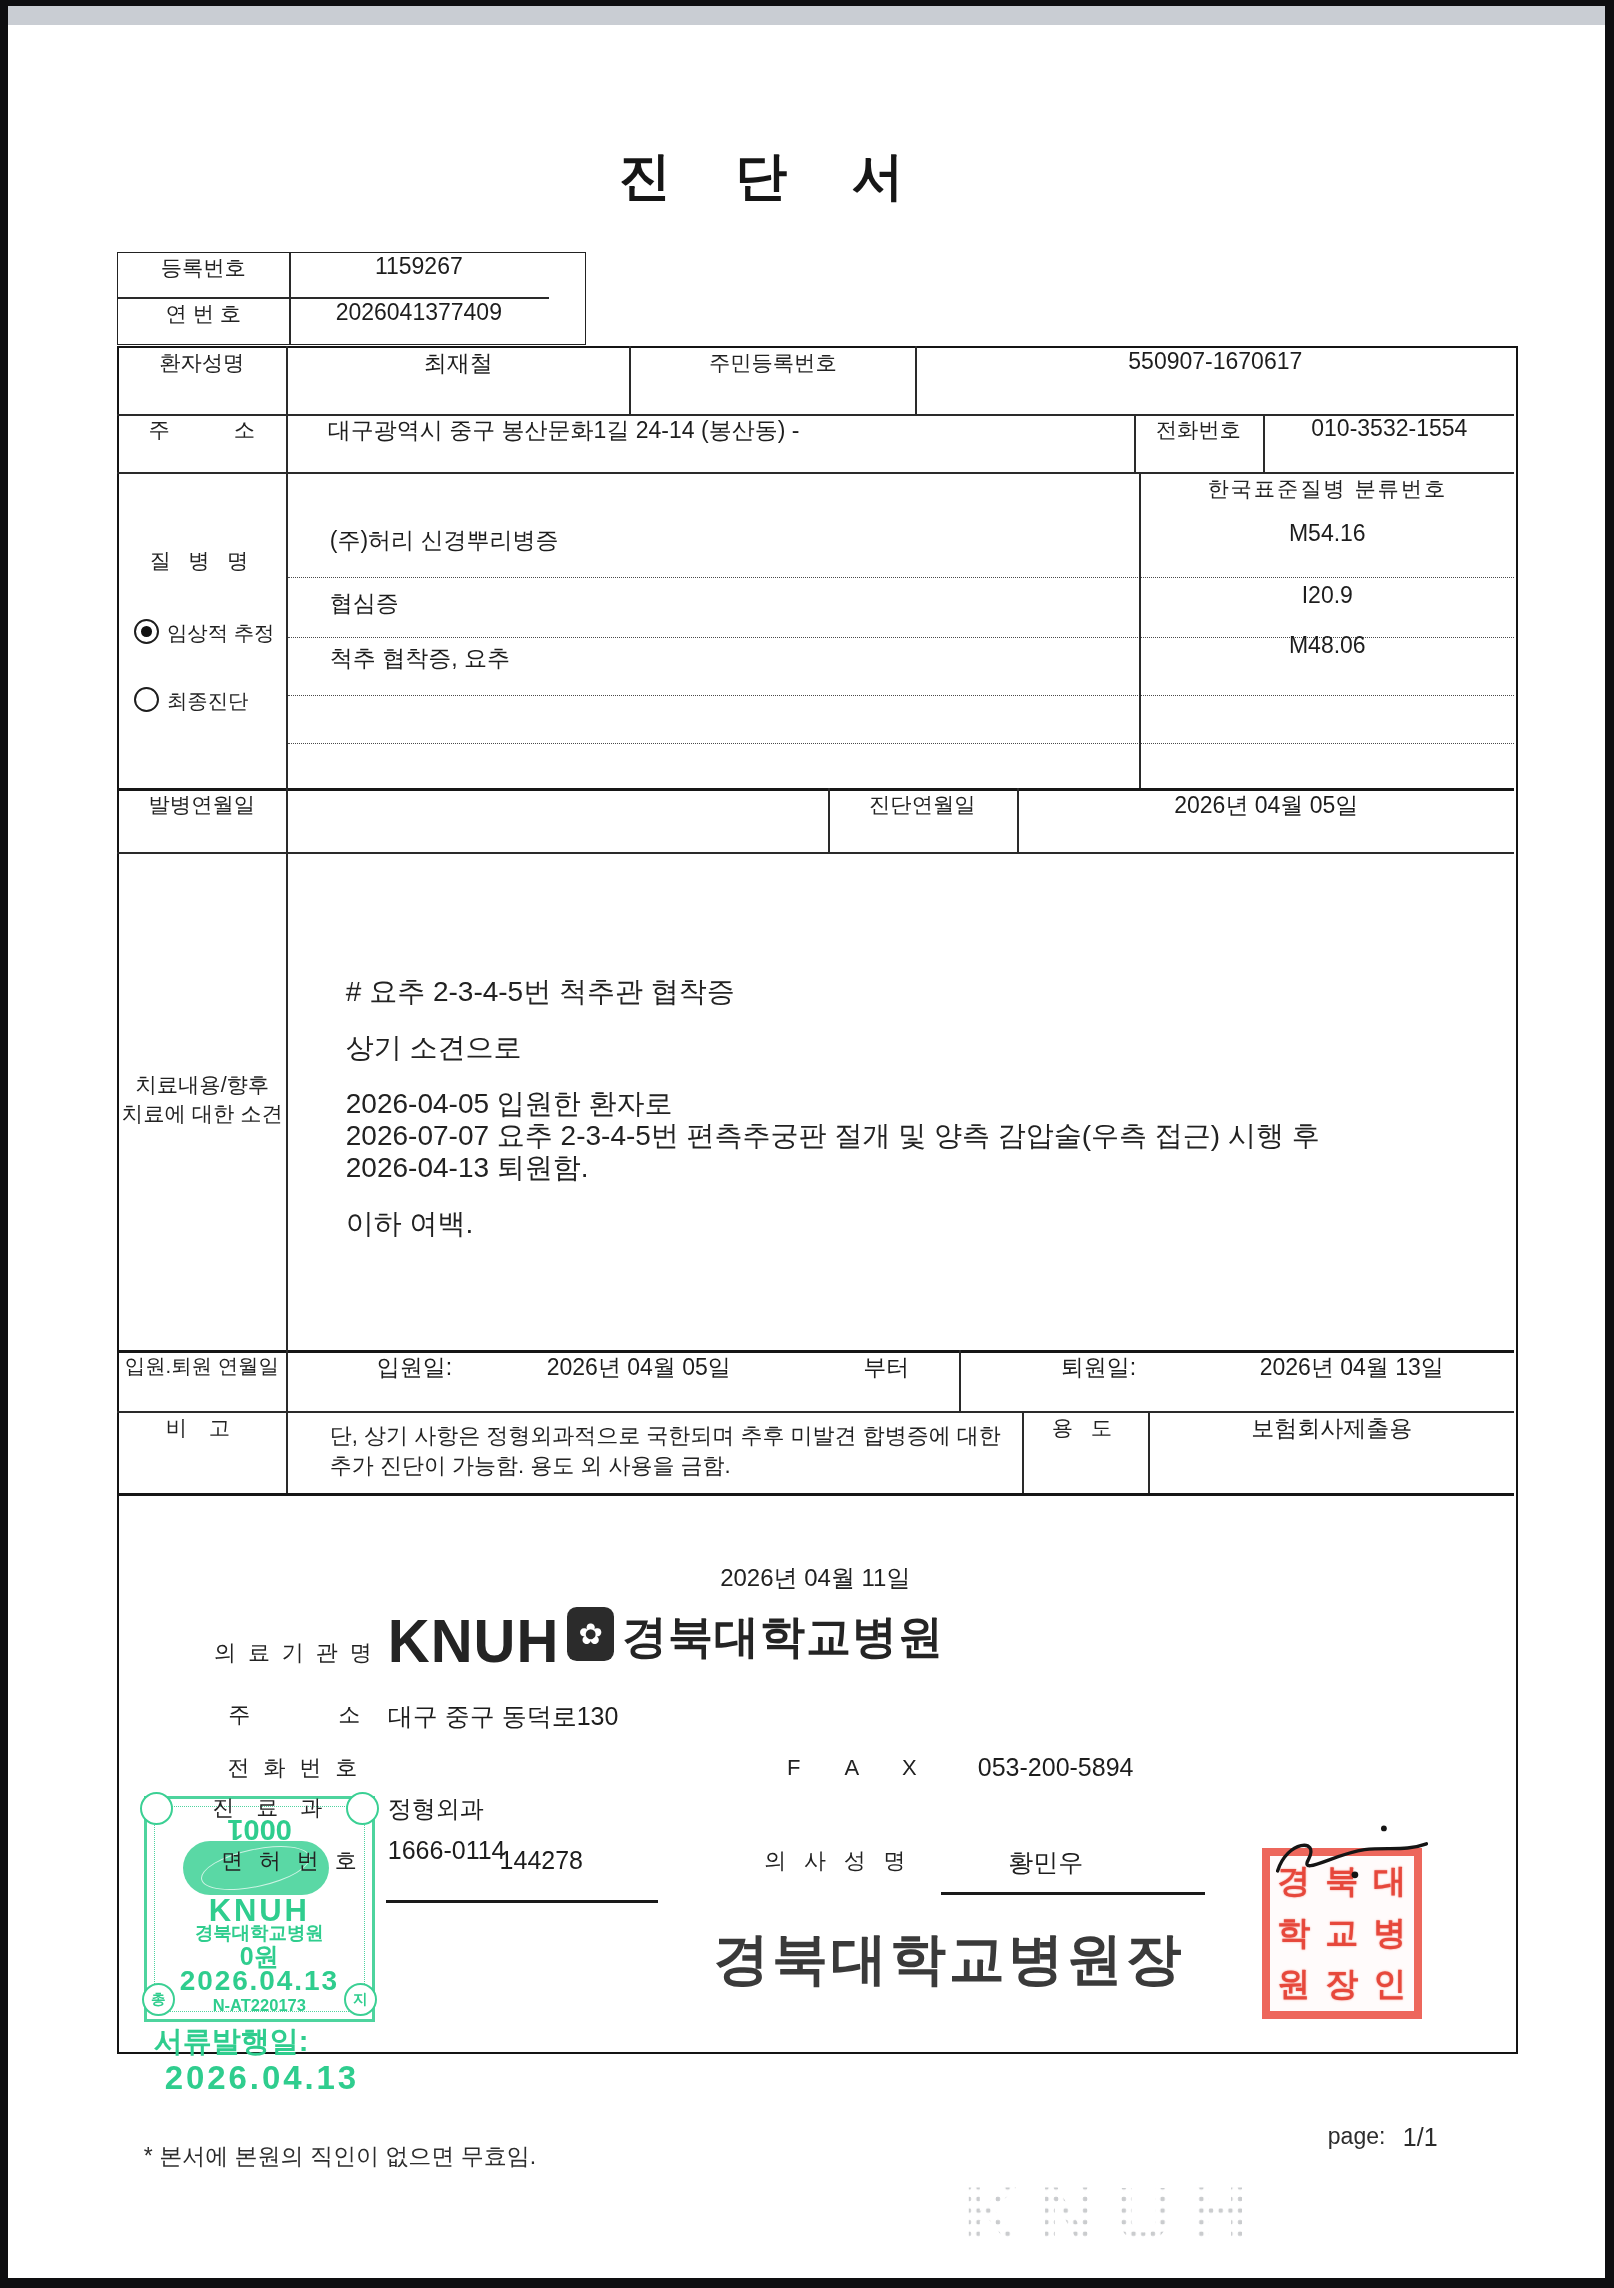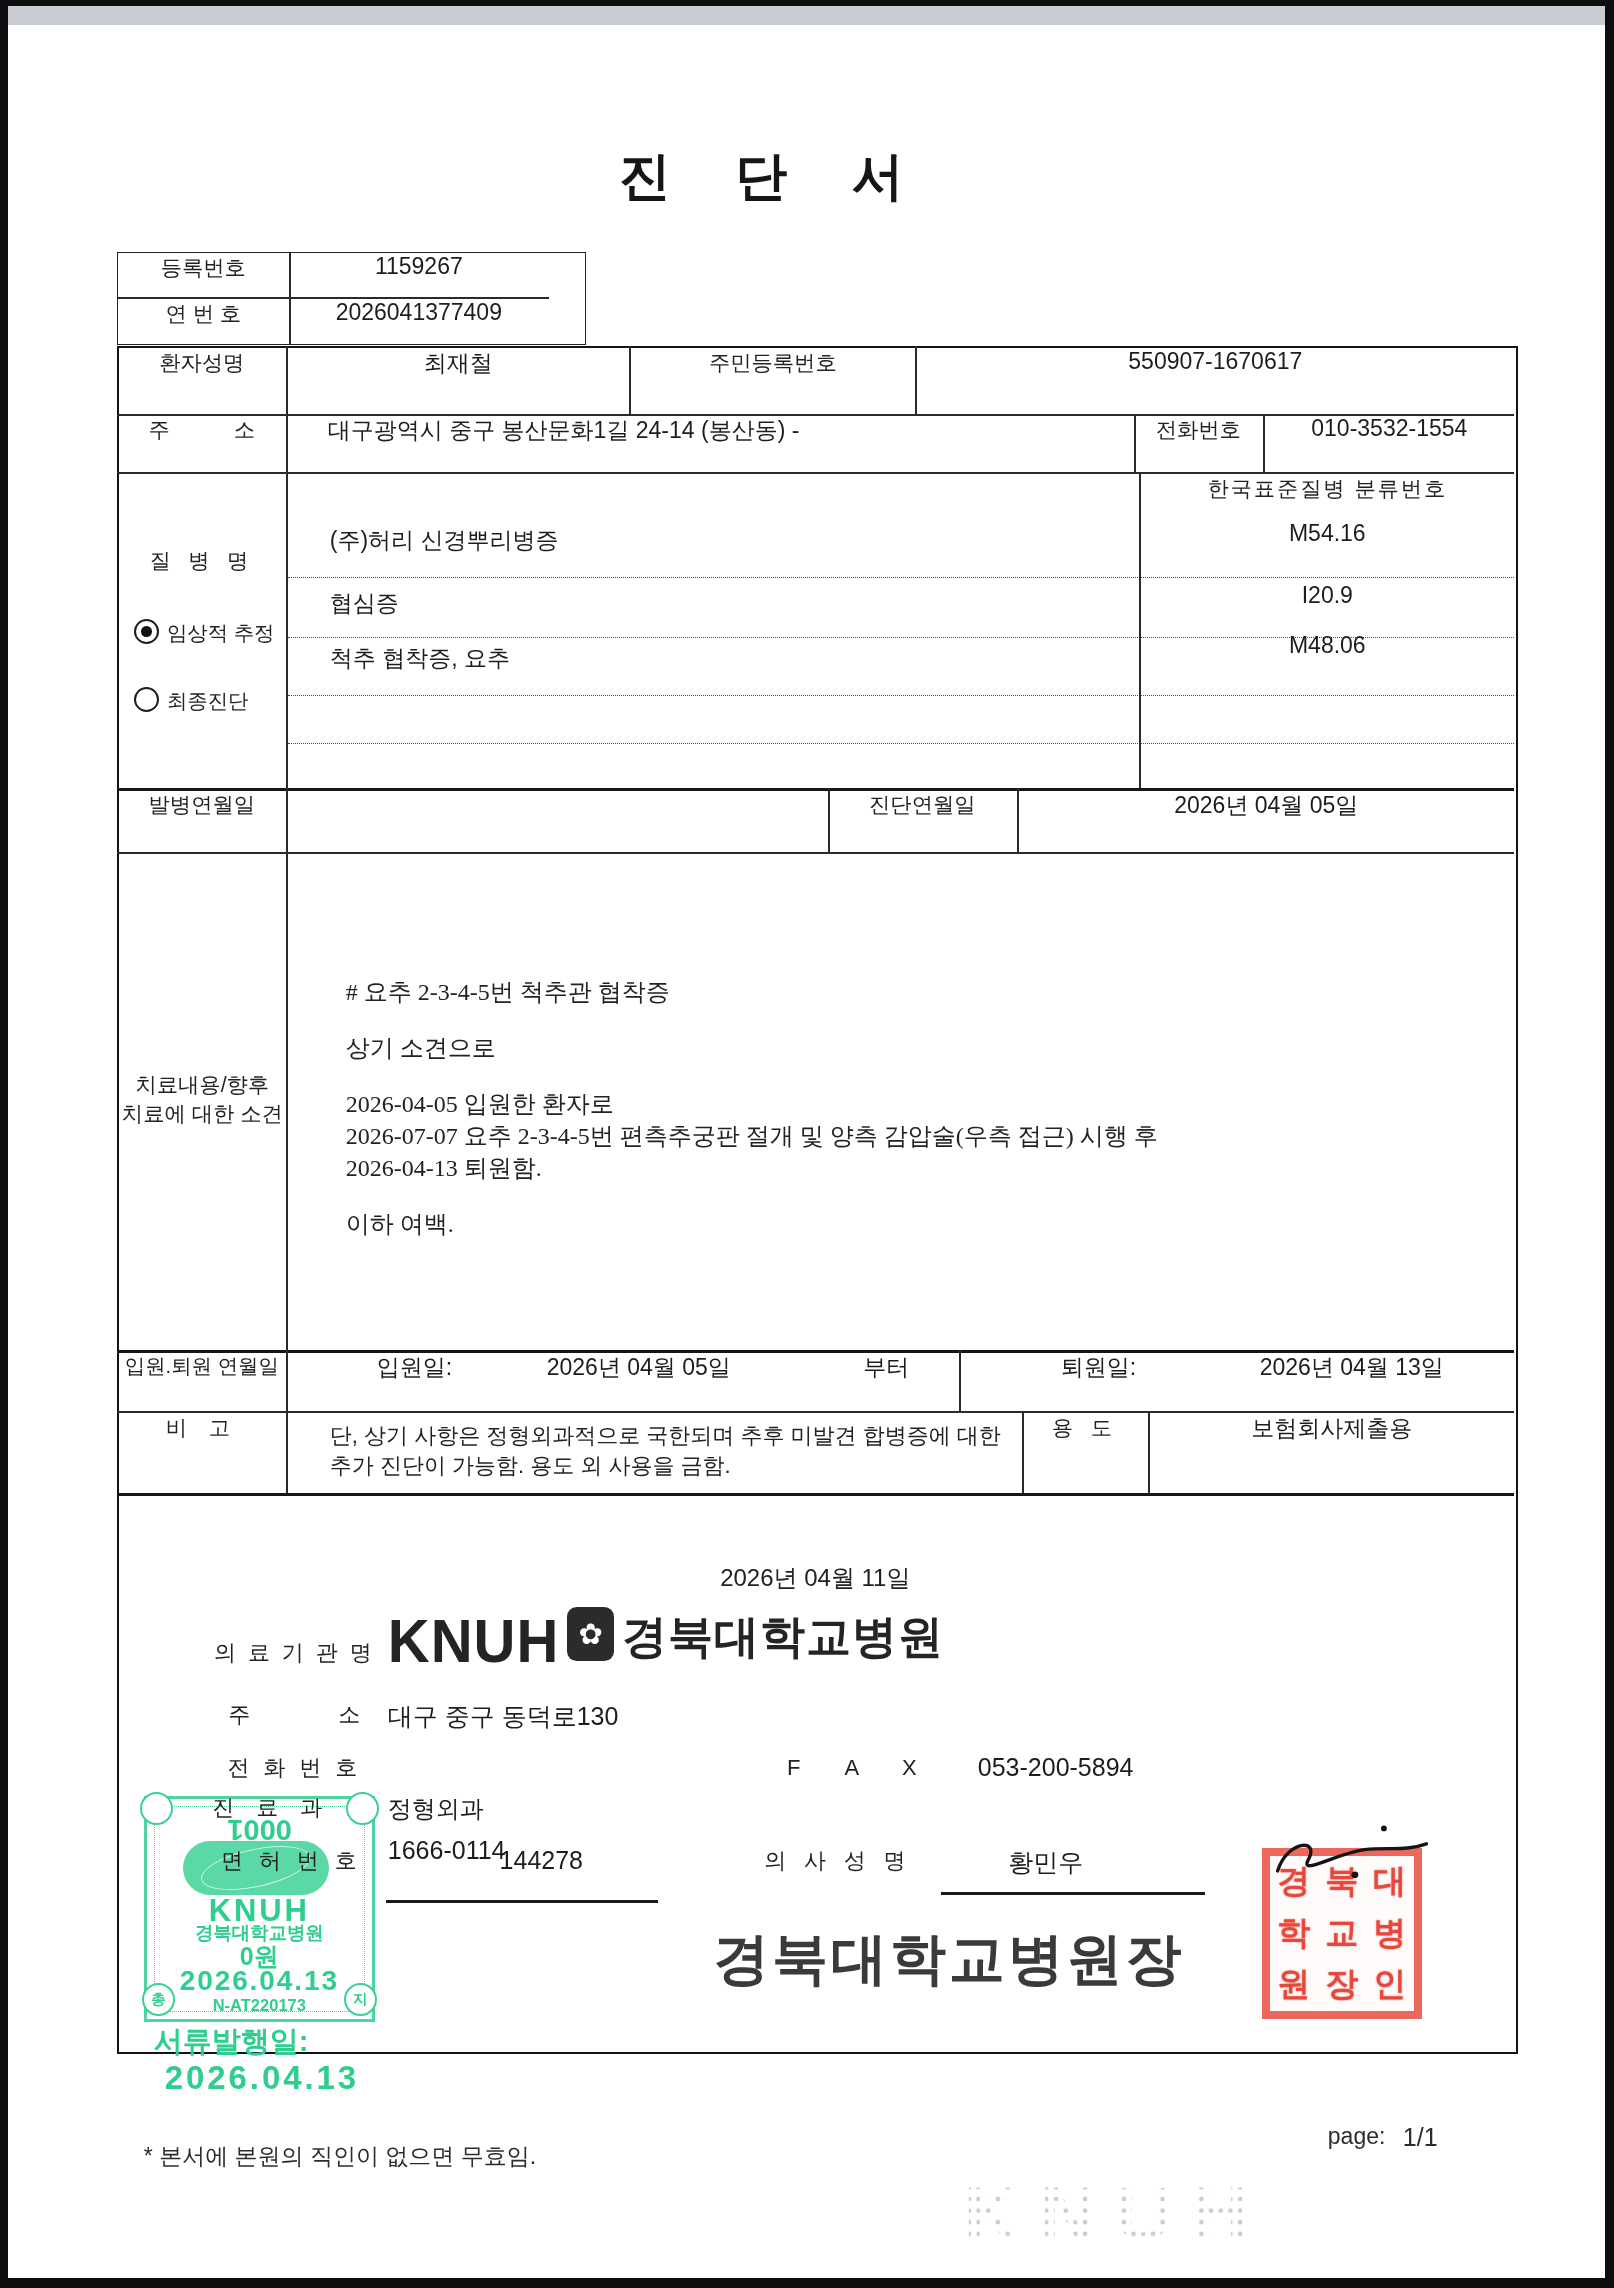--- a/index.html
+++ b/index.html
@@ -15,21 +15,21 @@
   .hline{position:absolute;background:#2a2a2a;height:1.9px;}
   .vline{position:absolute;background:#2a2a2a;width:1.9px;}
   .bold3{height:2.9px;background:#161616;}
   .dotted{position:absolute;height:0;border-top:1.9px dotted #4a4a4a;}
   .outer{position:absolute;border:2.9px solid #141414;}
   .regbox{position:absolute;border:1.9px solid #222;}
   .title{font-size:52px;font-weight:bold;letter-spacing:25px;color:#161616;white-space:pre;}
   .radio{width:21.3px;height:21.3px;border:2.4px solid #1d1d1d;border-radius:50%;
          display:inline-flex;align-items:center;justify-content:center;flex:0 0 auto;margin-right:7.8px;}
   .radio .dot{width:10.7px;height:10.7px;border-radius:50%;background:#111;}
-  .treat{font-size:24px;line-height:32px;color:#222;font-family:Liberation Serif, serif;}
+  .treat{font-size:28px;line-height:32px;color:#222;}
   .gap{margin-top:24px;}
   .logo-knuh{font-size:58px;font-weight:900;letter-spacing:1px;color:#242424;transform:scaleY(1.05);}
   .emblem{width:47px;height:54px;background:#2b2b2b;border-radius:9.7px;color:#fff;
           display:flex;align-items:center;justify-content:center;font-size:29px;margin:0 7.8px;}
   .logo-name{font-size:45px;font-weight:800;color:#242424;letter-spacing:1px;}
   .director{font-size:56px;font-weight:bold;color:#3a3a3a;letter-spacing:2.9px;}
   .uline{position:absolute;height:2.9px;background:#1a1a1a;}
   
   .gstamp{position:absolute;color:#2fcd8e;z-index:30;}
   .gframe{position:absolute;inset:0;border:3.9px solid #3bd094;outline:1.9px dotted #3bd094;outline-offset:-11.6px;opacity:.9;}

